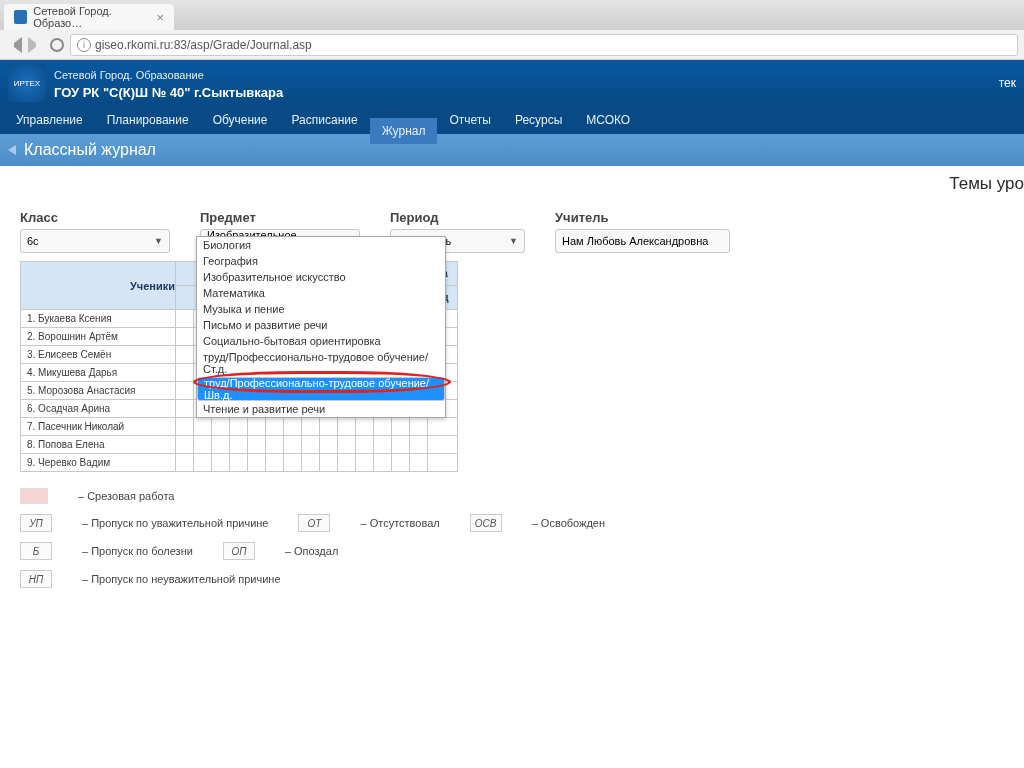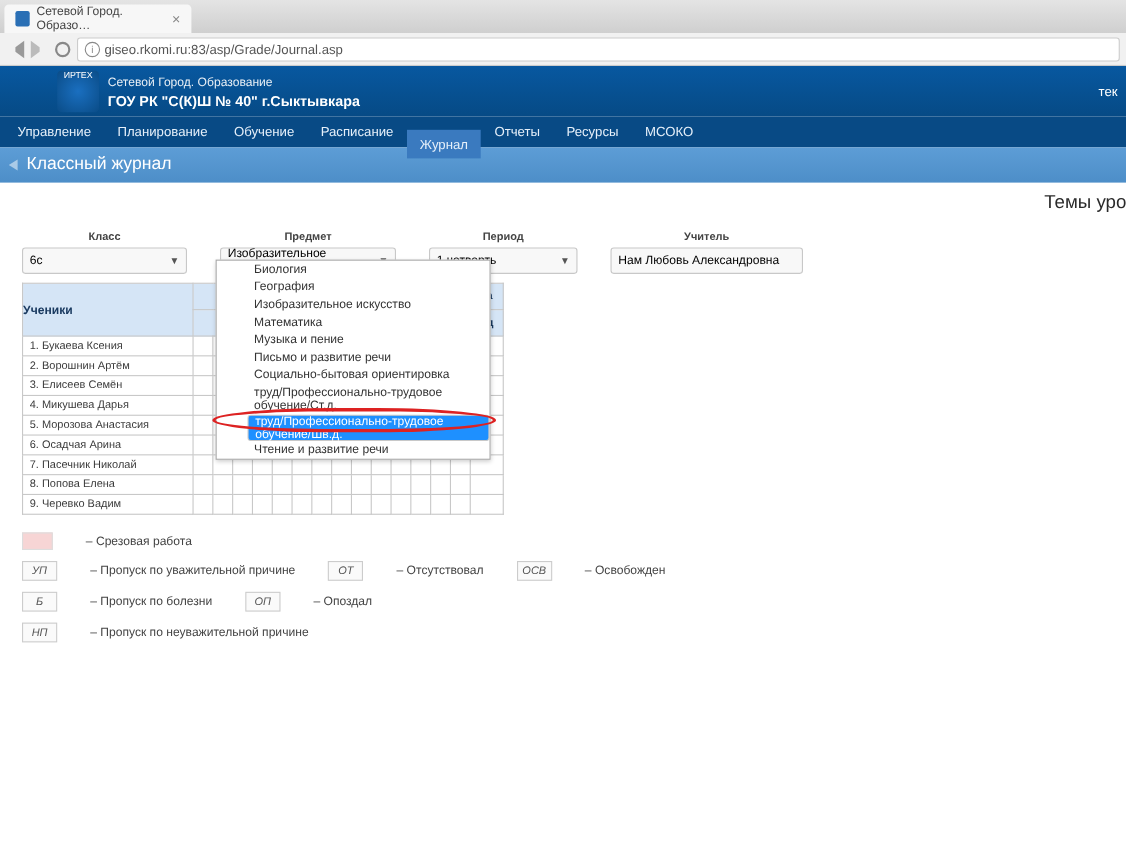--- a/index.html
+++ b/index.html
@@ -13,55 +13,55 @@
 .addr-bar { height:30px; background:#f1f1f1; display:flex; align-items:center; padding:0 6px; border-bottom:1px solid #ccc; gap:6px; }
 .nav-ico { width:16px; height:16px; }
 .arr-left { border-top:6px solid transparent; border-bottom:6px solid transparent; border-right:8px solid #999; }
 .arr-right { border-top:6px solid transparent; border-bottom:6px solid transparent; border-left:8px solid #bbb; }
 .reload { width:14px; height:14px; border:2px solid #888; border-radius:50%; position:relative; }
 .url-box { flex:1; height:22px; background:#fff; border:1px solid #ccc; border-radius:3px; display:flex; align-items:center; padding:0 6px; font-size:12px; color:#555; gap:4px; }
 .info-circ { width:14px; height:14px; border:1px solid #888; border-radius:50%; display:inline-flex; align-items:center; justify-content:center; font-size:9px; color:#888; }
 
 
 .portal-head { background:#0a4c87; background:linear-gradient(#0858a0,#064a85); color:#fff; height:46px; display:flex; align-items:center; padding:0 8px; }
-.logo { width:38px; height:38px; background:radial-gradient(#1a6fc0,#0a4c87); border-radius:4px; margin-right:8px; display:flex; align-items:flex-start; justify-content:center; font-size:8px;margin-left:44px; }
+.logo { width:38px; height:38px; background:radial-gradient(#1a6fc0,#0a4c87); border-radius:4px; margin-right:8px; display:flex; align-items:center; justify-content:center; font-size:8px; }
 .portal-titles small { font-size:11px; opacity:.9; }
 .portal-titles .main { font-size:13px; font-weight:bold; }
 .tek { margin-left:auto; font-size:12px; }
 
 .portal-nav { background:#084a85; height:28px; display:flex; align-items:center; padding-left:4px; }
 .portal-nav a { color:#e6f0fa; font-size:12px; text-decoration:none; padding:6px 12px; display:inline-block; }
 .portal-nav a.active { background:#3a7abf;margin-top:21px; }
 
 .sub-head { background:linear-gradient(#5d9dd6,#4d8ec8); height:32px; display:flex; align-items:center; color:#fff; padding-left:8px; font-size:16px; gap:8px; }
 .back-arr { width:0; height:0; border-top:5px solid transparent; border-bottom:5px solid transparent; border-right:8px solid #fff; opacity:.5;}
 
 .topics { text-align:right; font-size:17px; color:#2a2a2a; padding:8px 0 2px 0; height:34px; }
 
 
 .filters { display:flex; gap:30px; padding:10px 20px 8px 20px; }
 .fgroup { display:flex; flex-direction:column; gap:4px; font-size:11px; }
-.fgroup label { color:#444; font-size:10px; font-weight:bold;text-align:center; }
+.fgroup label { color:#444; font-size:13px; font-weight:bold; }
 .sel, .txt { height:24px; border:1px solid #c8c8c8; border-radius:3px; background:#f8f8f8; font-size:11px; padding:0 6px; display:flex; align-items:center; }
 .sel { justify-content:space-between; }
 .sel .caret { font-size:9px; margin-left:6px; color:#555; }
 .w150 { width:150px; } .w160 { width:160px; } .w135 { width:135px; } .w175 { width:175px; }
 
 
 .table-wrap { padding:0 20px; position:relative; }
 table.grades { border-collapse:collapse; }
 table.grades th, table.grades td { border:1px solid #c8c8c8; }
-.th-stud { background:#d5e5f6; width:155px; height:48px; text-align:left; font-size:11px; color:#1a3a60; }
+.th-stud { background:#d5e5f6; width:155px; height:48px; text-align:right; font-size:11px; color:#1a3a60; }
 table.grades td.name { font-size:10px; padding:3px 6px; width:155px; height:16px; color:#3a3a3a; }
 table.grades td.cell { width:18px; height:16px; }
 .hl { background:#f8f0dd; }
 .rt-head-stub { width:30px; background:#d5e5f6; font-size:10px; text-align:center; color:#1a3a60; }
 
 
-.dropdown { position:absolute; left:196px; top:236px; width:250px; background:#fff; border:1px solid #a8a8a8; z-index:50; box-shadow:0 2px 4px rgba(0,0,0,.2);padding-left:28px; }
+.dropdown { position:absolute; left:196px; top:236px; width:250px; background:#fff; border:1px solid #a8a8a8; z-index:50; box-shadow:0 2px 4px rgba(0,0,0,.2); }
 .dropdown .opt { font-size:11px; padding:2px 6px; color:#333; }
 .dropdown .opt.sel { background:#1e90ff; color:#fff; }
 .red-circle { position:absolute; border:3px solid #d22; border-radius:50%/60%; width:258px; height:22px; left:-4px; top:134px; pointer-events:none; }
 
 
 .legend { padding:16px 20px; font-size:11px; color:#444; }
 .leg-row { display:flex; gap:30px; align-items:center; margin-bottom:10px; }
 .swatch { width:28px; height:16px; background:#f7d5d5; border:1px solid #ddd; }
 .code { width:32px; height:18px; border:1px solid #ccc; background:#fafafa; font-size:10px; display:flex; align-items:center; justify-content:center; color:#555;font-style:italic;}
 </style>

